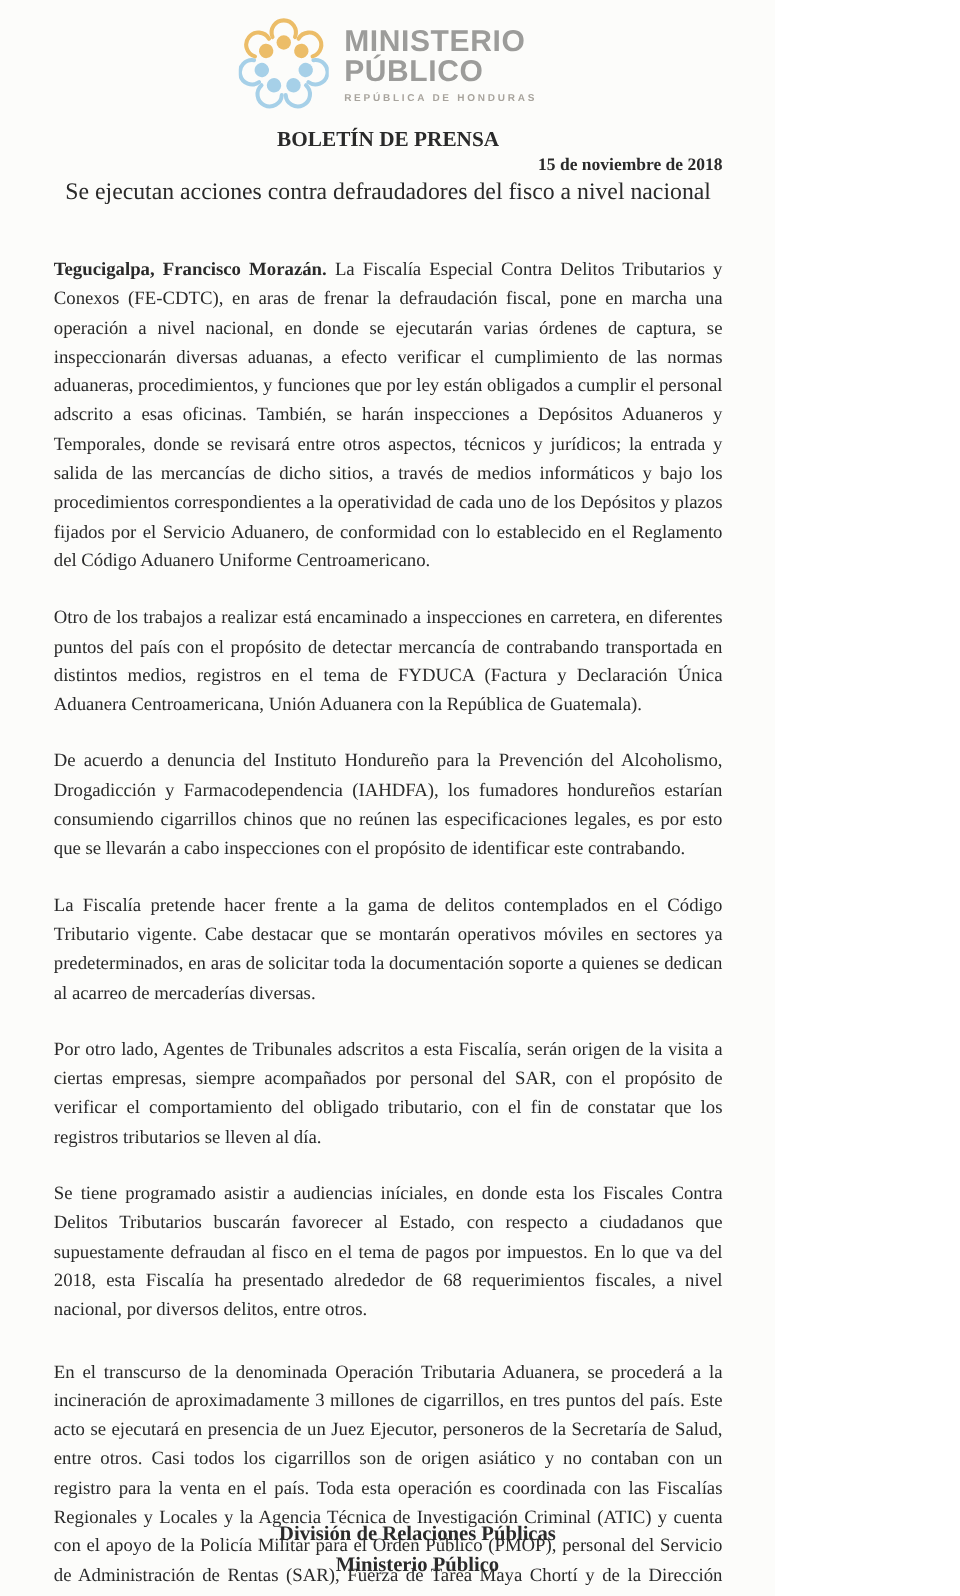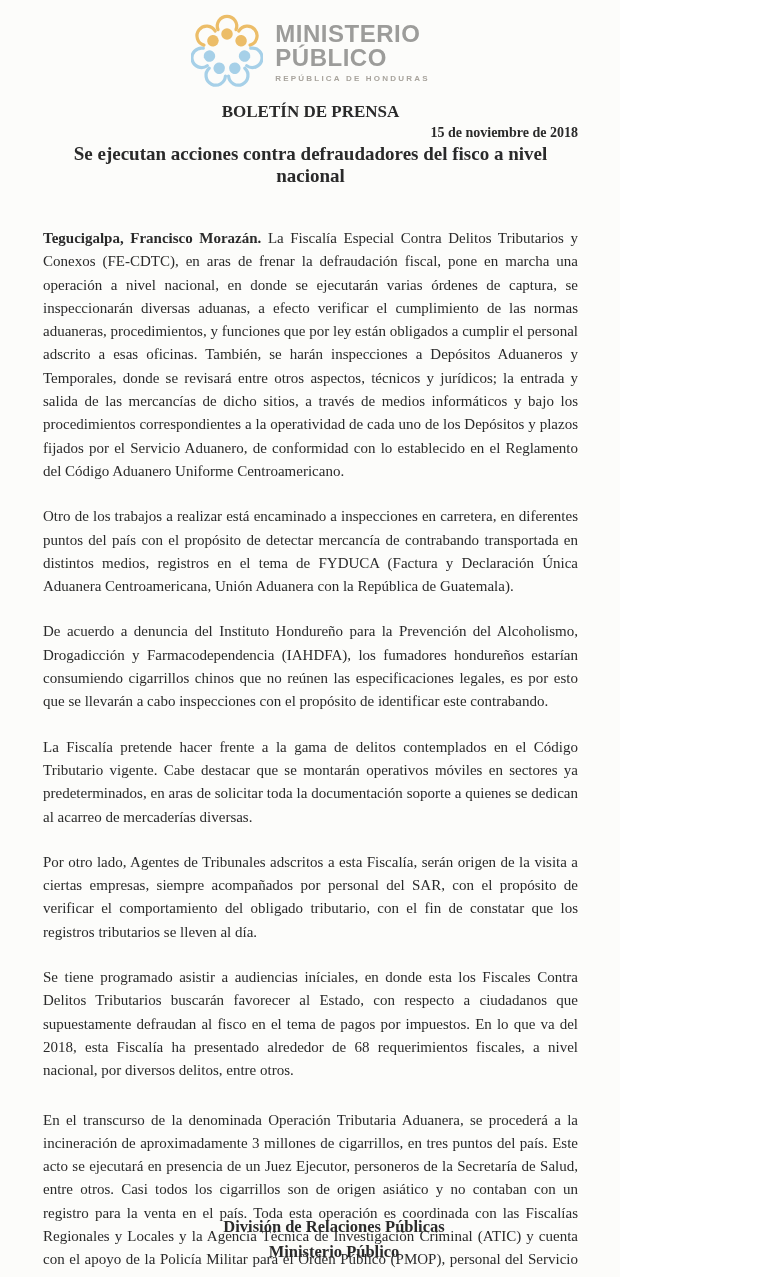--- a/index.html
+++ b/index.html
@@ -57,21 +57,21 @@
     margin-top: 3px;
   }
   .headline-1 {
     text-align: center;
     font-weight: bold;
     font-size: 17.5px;
     margin-top: 3px;
   }
   .headline-2 {
     text-align: center;
-    font-weight: bold;
+    font-weight: normal;
     font-size: 19px;
     margin-top: 2px;
   }
 
   
   .body-text { margin-top: 40px; }
   .para {
     font-size: 15px;
     line-height: 23.3px;
     text-align: justify;

